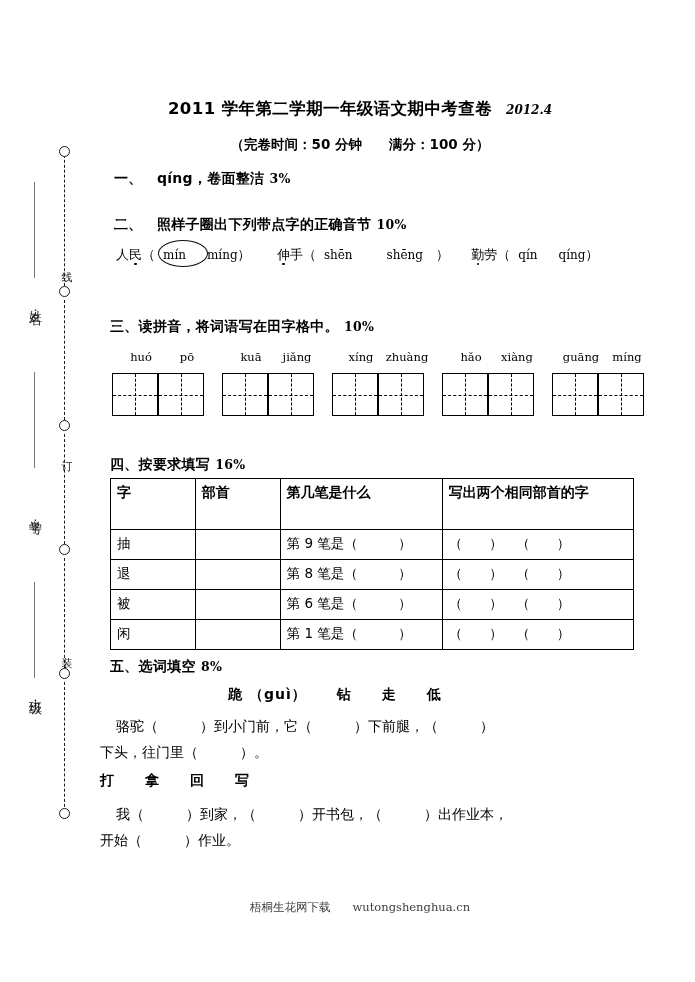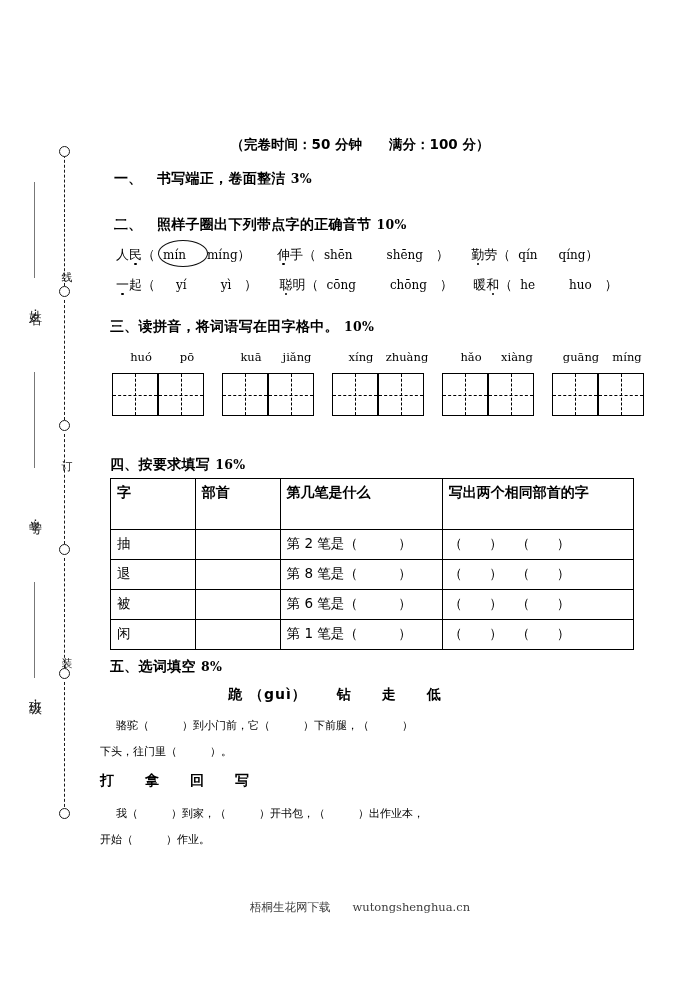--- a/index.html
+++ b/index.html
@@ -243,21 +243,21 @@
   
   .word-bank {
     position: absolute;
     font-size: 14px;
     font-weight: bold;
     white-space: nowrap;
     letter-spacing: 1px;
   }
   .sent {
     position: absolute;
-    font-size: 11px;
+    font-size: 14px;
     white-space: nowrap;
     line-height: 24px;
     text-align: center;
   }
 
   
   #footer {
     position: absolute;
     left: 0;
     top: 900px;
@@ -301,47 +301,43 @@
     <div class="field-rule" style="top:372px;height:96px;"></div>
 
     <div class="field-label" style="top:510px;">学号:</div>
     <div class="field-rule" style="top:582px;height:96px;"></div>
 
     <div class="field-label" style="top:690px;">班级:</div>
   </div>
 
   <div id="sheet">
 
+    <div class="doc-title">
+      <span>2011 学年第二学期一年级语文期中考查卷</span><span class="date">2012.4</span>
+    </div>
     <div class="doc-subtitle">（完卷时间：50 分钟　　满分：100 分）</div>
 
     <div class="sec-head" style="left:14px; top:170px;">
-      <span>一、　书写端正，卷面整洁</span>
+      <span>一、　qíng，卷面整洁</span>
       <span class="pts">3%</span>
     </div>
 
     <div class="sec-head" style="left:14px; top:216px;">
       <span>二、　照样子圈出下列带点字的正确音节</span>
       <span class="pts">10%</span>
     </div>
 
     <div class="q2-line" style="left:16px; top:246px;">
       <span>人<span class="dotted">民</span>（<span class="py">mín</span>　<span class="py">míng</span>）</span>
       <span style="display:inline-block;width:18px;"></span>
       <span><span class="dotted">伸</span>手（<span class="py">shēn</span>　　<span class="py">shēng</span>　）</span>
       <span style="display:inline-block;width:14px;"></span>
       <span><span class="dotted">勤</span>劳（<span class="py">qín</span>　<span class="py">qíng</span>）</span>
     </div>
 
-    <div class="q2-line" style="left:16px; top:276px;">
-      <span><span class="dotted">一</span>起（　<span class="py">yí</span>　　<span class="py">yì</span>　）</span>
-      <span style="display:inline-block;width:14px;"></span>
-      <span><span class="dotted">聪</span>明（<span class="py">cōng</span>　　<span class="py">chōng</span>　）</span>
-      <span style="display:inline-block;width:12px;"></span>
-      <span>暖<span class="dotted">和</span>（<span class="py">he</span>　　<span class="py">huo</span>　）</span>
-    </div>
 
     <div id="q2-ellipse"></div>
 
     <div class="sec-head" style="left:10px; top:318px;">
       <span>三、读拼音，将词语写在田字格中。</span>
       <span class="pts">10%</span>
     </div>
 
     <div class="py-row" style="left:18px; top:350px;">
       <span class="g" style="width:46px;">huó</span><span class="g" style="width:46px;">pō</span><span style="display:inline-block;width:18px;"></span><span class="g" style="width:46px;">kuā</span><span class="g" style="width:46px;">jiǎng</span><span style="display:inline-block;width:18px;"></span><span class="g" style="width:46px;">xíng</span><span class="g" style="width:46px;">zhuàng</span><span style="display:inline-block;width:18px;"></span><span class="g" style="width:46px;">hǎo</span><span class="g" style="width:46px;">xiàng</span><span style="display:inline-block;width:18px;"></span><span class="g" style="width:46px;">guāng</span><span class="g" style="width:46px;">míng</span>
@@ -381,21 +377,21 @@
           <td class="col-zi">字</td>
           <td class="col-bushou">部首</td>
           <td class="col-bi">第几笔是什么</td>
           <td class="col-xie">写出两个相同部首的字</td>
         </tr>
       </thead>
       <tbody>
         <tr>
           <td>抽</td>
           <td></td>
-          <td>第 2 笔是（　　　）</td>
+          <td>第 9 笔是（　　　）</td>
           <td>（　　）　（　　）</td>
         </tr>
         <tr>
           <td>退</td>
           <td></td>
           <td>第 8 笔是（　　　）</td>
           <td>（　　）　（　　）</td>
         </tr>
         <tr>
           <td>被</td>

